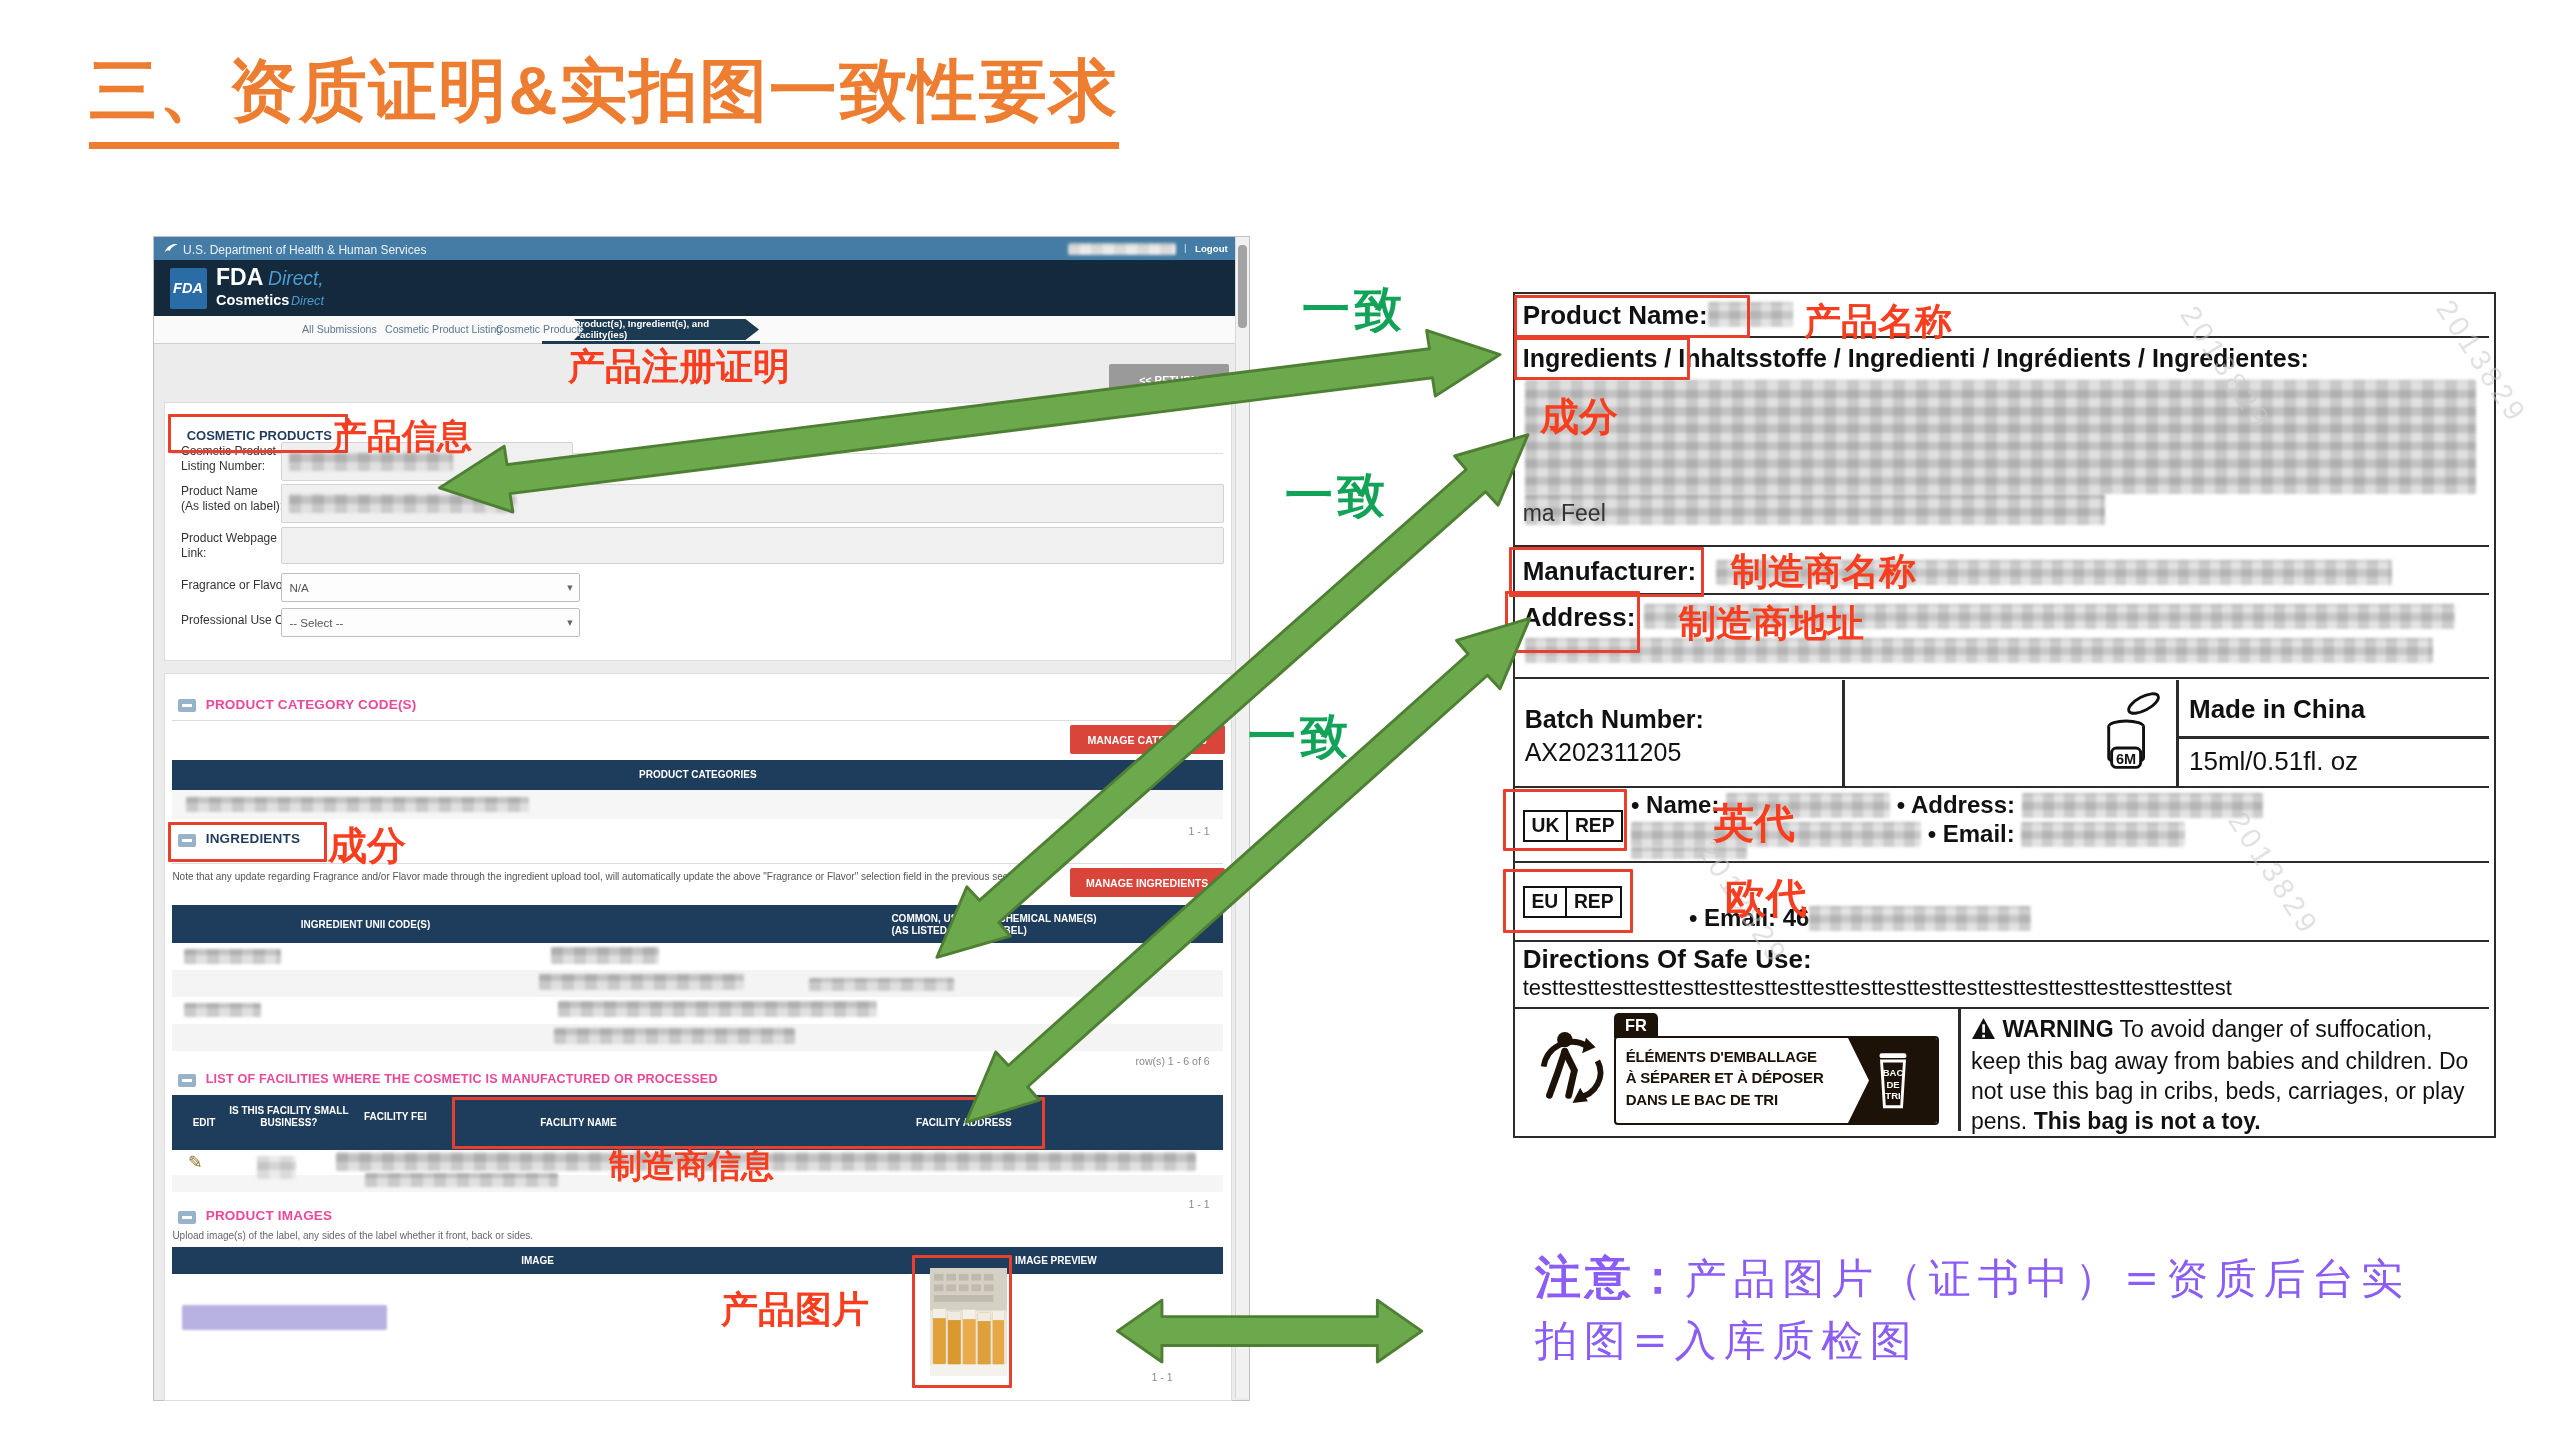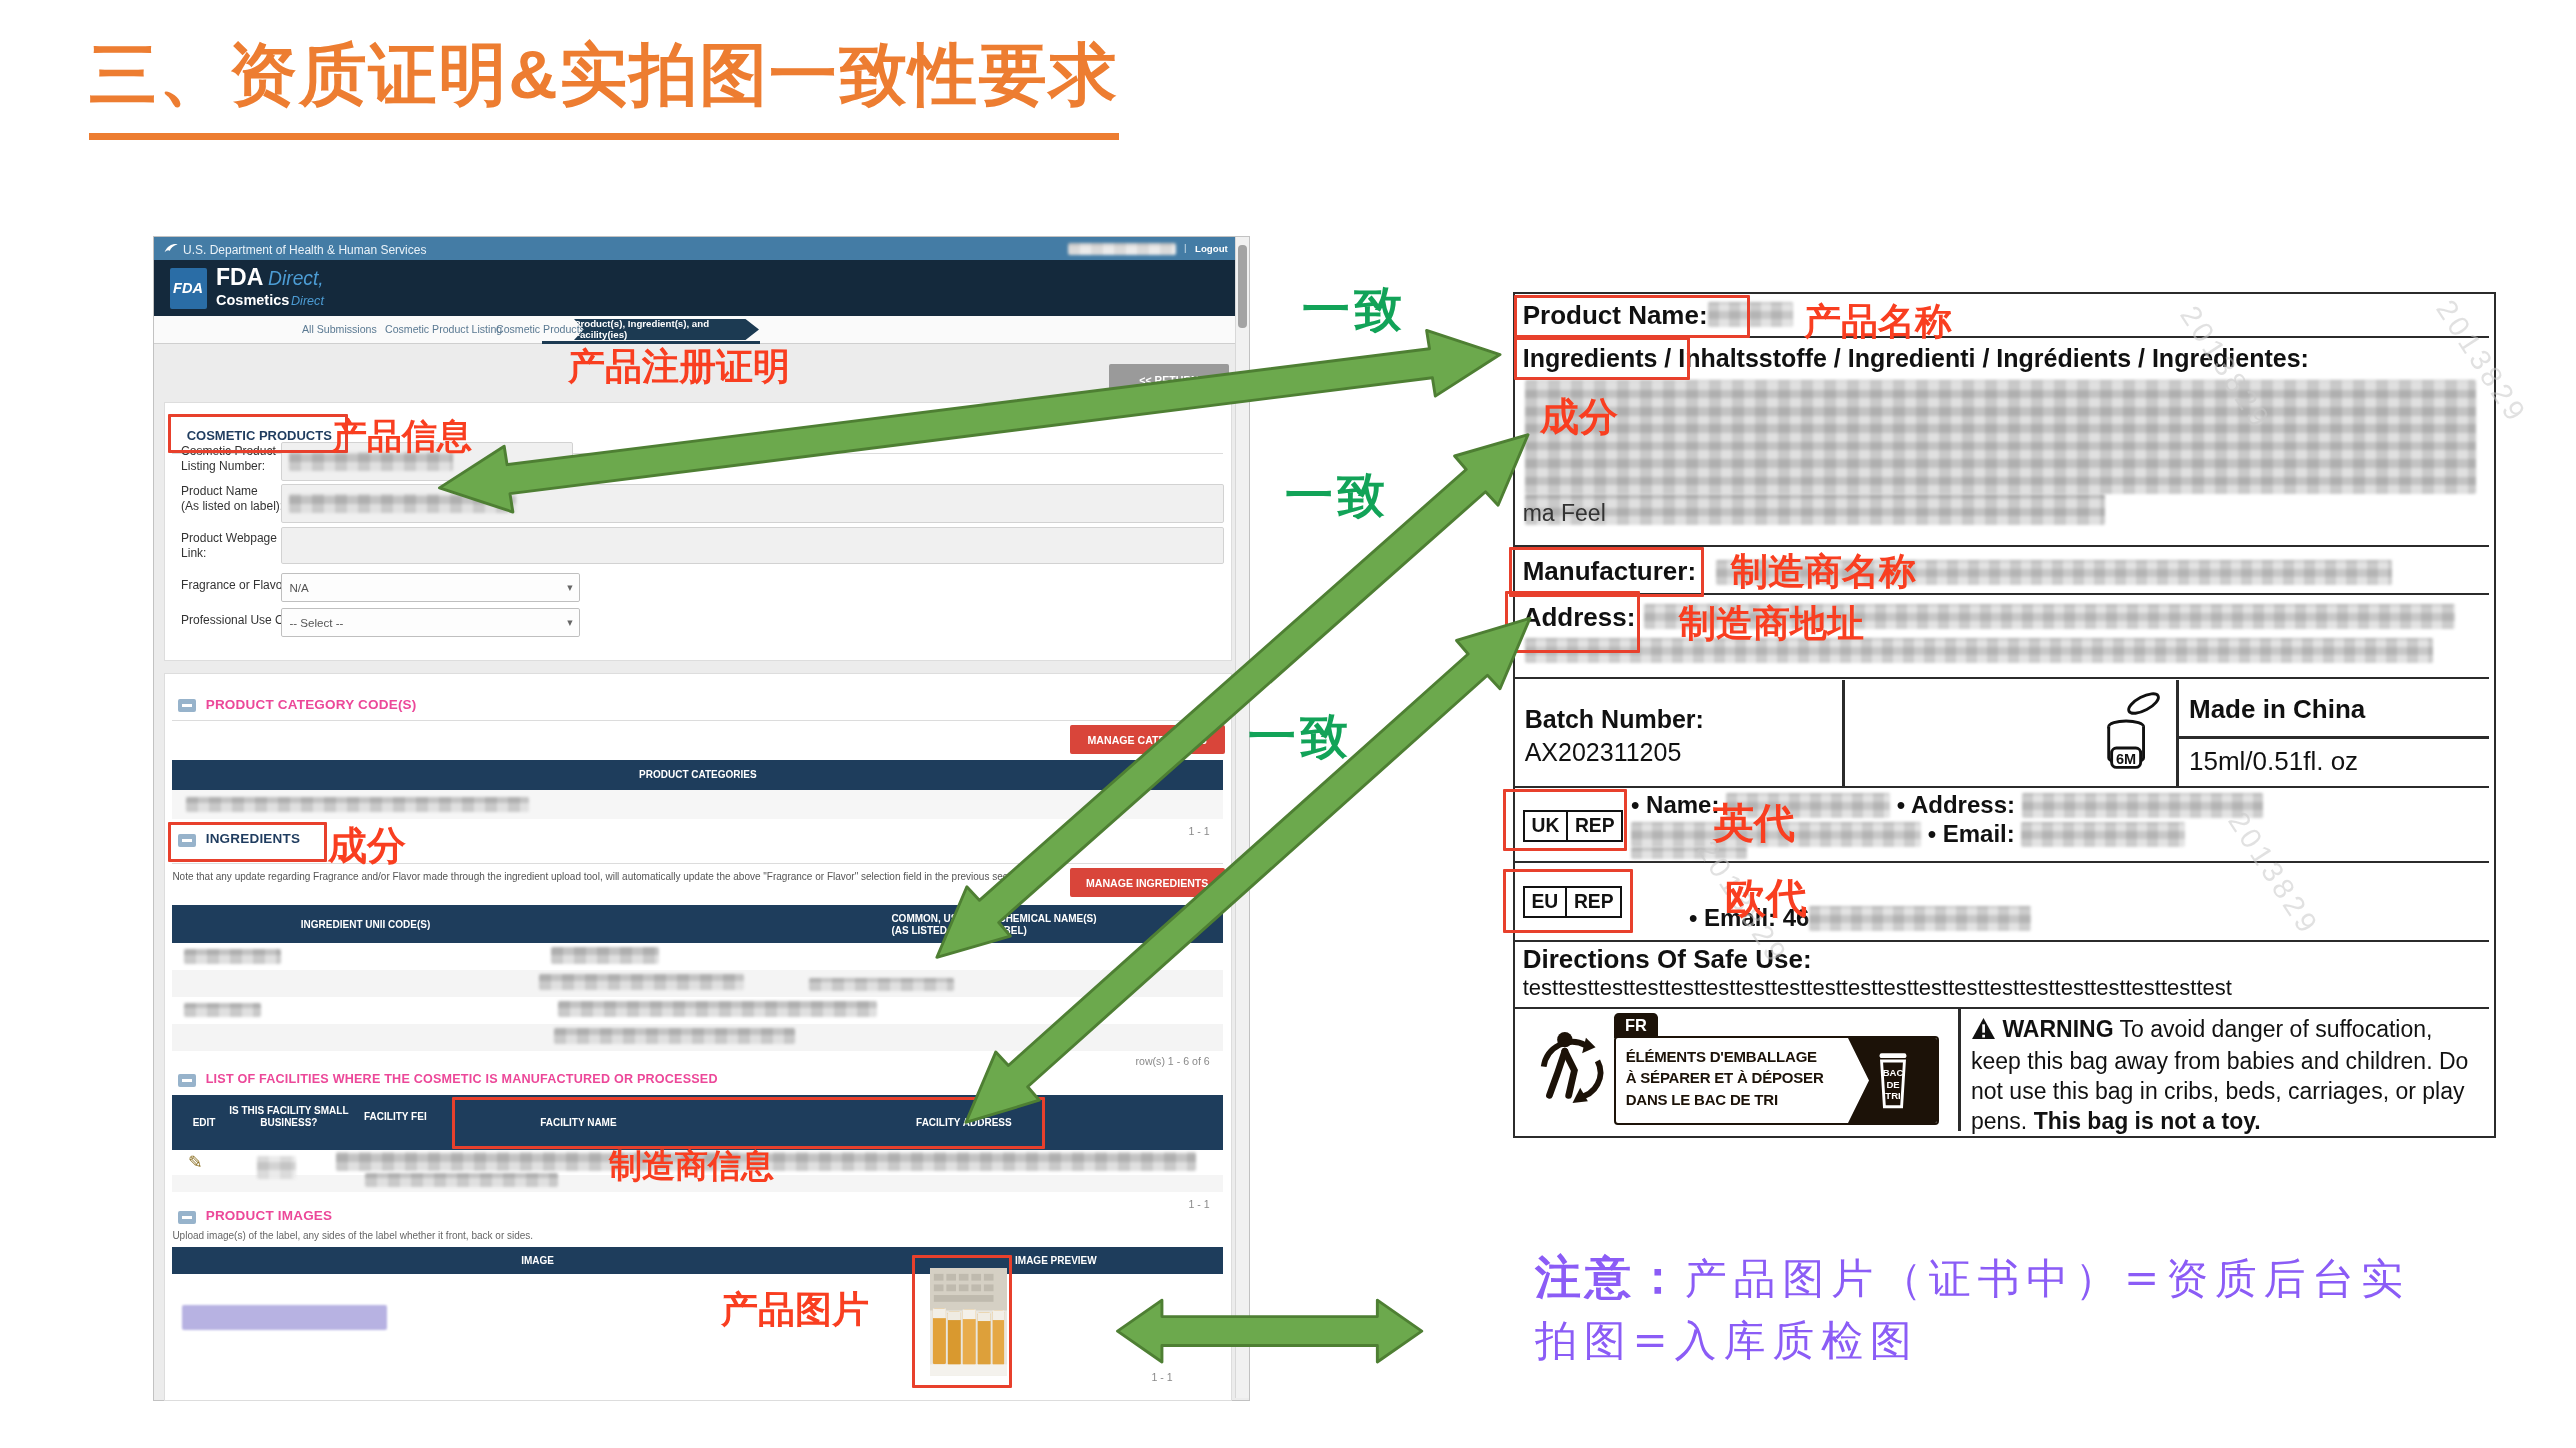--- a/index.html
+++ b/index.html
@@ -2,22 +2,22 @@
 <html><head>
 <meta charset="utf-8">
 <style>
   html,body{margin:0;padding:0;background:#fff;}
   body{width:2576px;height:1449px;position:relative;overflow:hidden;
        font-family:"Liberation Sans",sans-serif;}
   .abs{position:absolute;}
   .b{font-weight:bold;}
   
   #slide{position:absolute;left:0;top:0;width:2576px;height:1449px;background:#fff;}
-  #title{position:absolute;left:89px;top:30px;font-size:68px;font-weight:bold;color:#ED7D31;
-         border-bottom:7.7px solid #ED7D31;padding-bottom:12px;letter-spacing:1.9px;z-index:5;white-space:nowrap;}
+  #title{position:absolute;left:89px;top:46px;font-size:68px;font-weight:bold;color:#ED7D31;
+         border-bottom:7.7px solid #ED7D31;padding-bottom:5px;letter-spacing:1.9px;z-index:5;white-space:nowrap;}
   
   #fda{position:absolute;left:153px;top:236px;width:1095px;height:1163px;background:#ECECEC;
        border:1px solid #C2C2C2;z-index:10;font-family:"Liberation Sans",sans-serif;}
   .topbar{position:absolute;left:0;top:0;width:1083px;height:23px;background:#447CA5;color:#fff;}
   .navband{position:absolute;left:0;top:23px;width:1083px;height:56px;background:#14293C;}
   .fdalogo{position:absolute;left:15.5px;top:7.7px;width:37px;height:41px;background:#2A6DA6;color:#fff;
            display:flex;align-items:center;justify-content:center;font-weight:bold;font-style:italic;font-size:14.5px;border-radius:1.9px;}
   .tabstrip{position:absolute;left:0;top:79px;width:1083px;height:27px;background:#FAFAFA;border-bottom:1px solid #CFCFCF;}
   .tab{position:absolute;top:0;height:27px;line-height:27px;font-size:10.6px;color:#5A7992;}
   .crumb{position:absolute;left:420px;top:2.9px;width:185px;height:21px;background:#1C3A52;color:#fff;

